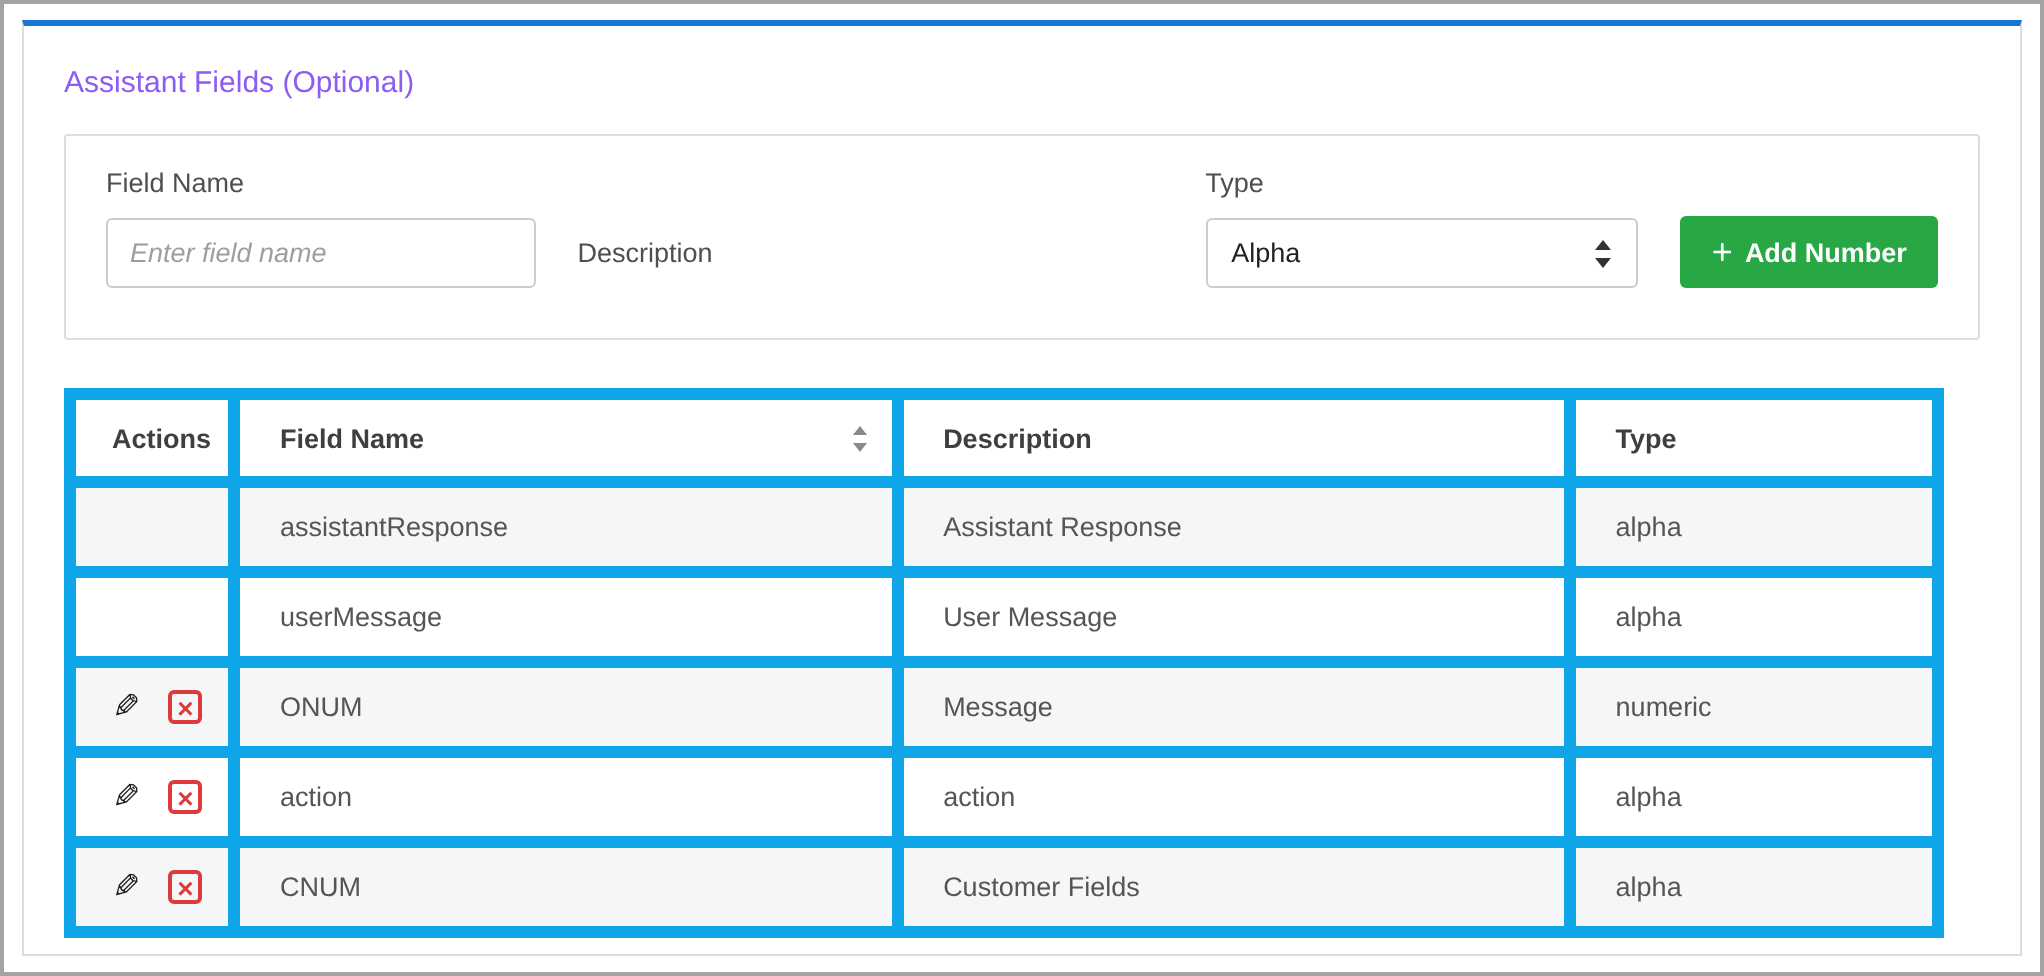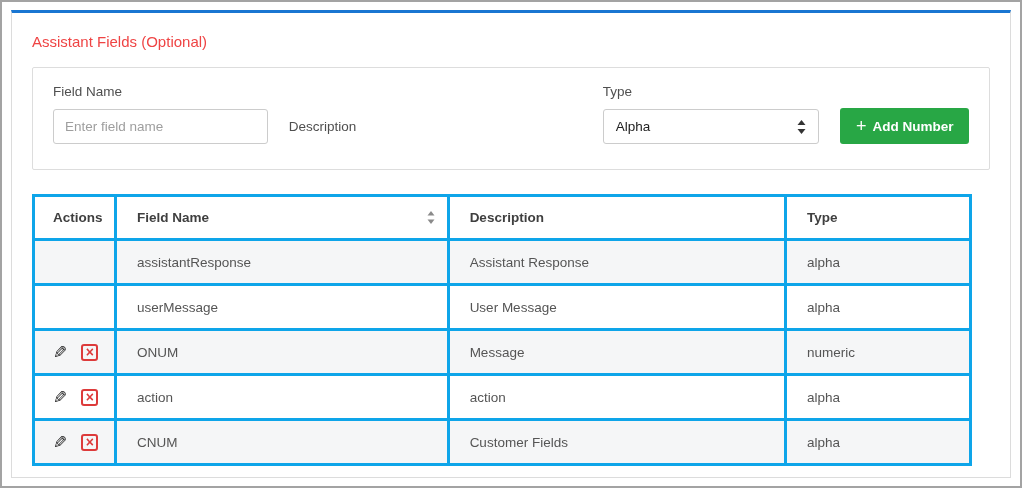--- a/index.html
+++ b/index.html
@@ -21,21 +21,21 @@
   .card{
     margin:8px 9px;
     height:calc(488px - 4px - 16px);
     background:#fff;
     border:1px solid #dcdcdc;
     border-top:3px solid var(--accent-blue);
   }
   .card-title{
     padding:20px 0 0 20px;
     font-size:15px;
-    color:#ef4444;
+    color:#8b5cf6;
   }
   
   .form-box{
     margin:17px 20px 24px;
     border:1px solid #dddddd;
     border-radius:2px;
     padding:16px 20px 25px;
   }
   .form-row{
     display:flex;
@@ -54,20 +54,21 @@
   .form-group input{
     width:100%;
     height:35px;
     border:1px solid #cccccc;
     border-radius:3px;
     padding:0 11px;
     font-size:13.5px;
     color:#a16207;
     font-family:inherit;
     outline:none;
+    font-style:italic;
   }
   .form-group input::placeholder{color:#9e9e9e;}
   .select{
     width:100%;
     height:35px;
     border:1px solid #cccccc;
     border-radius:3px;
     display:flex;
     align-items:center;
     justify-content:space-between;
@@ -97,21 +98,21 @@
   
   table{
     margin:0 20px;
     width:calc(100% - 58px);
     border-collapse:collapse;
     table-layout:fixed;
     font-size:13.5px;
     color:#555555;
   }
   th,td{
-    border:3px solid #0ea5e9;
+    border:6px solid #0ea5e9;
     text-align:left;
     padding-left:20px;
   }
   th{
     height:44px;
     font-weight:bold;
     color:#3f3f3f;
   }
   td{height:45px;}
   tbody tr:nth-child(odd) td{background:#f5f6f7;}

